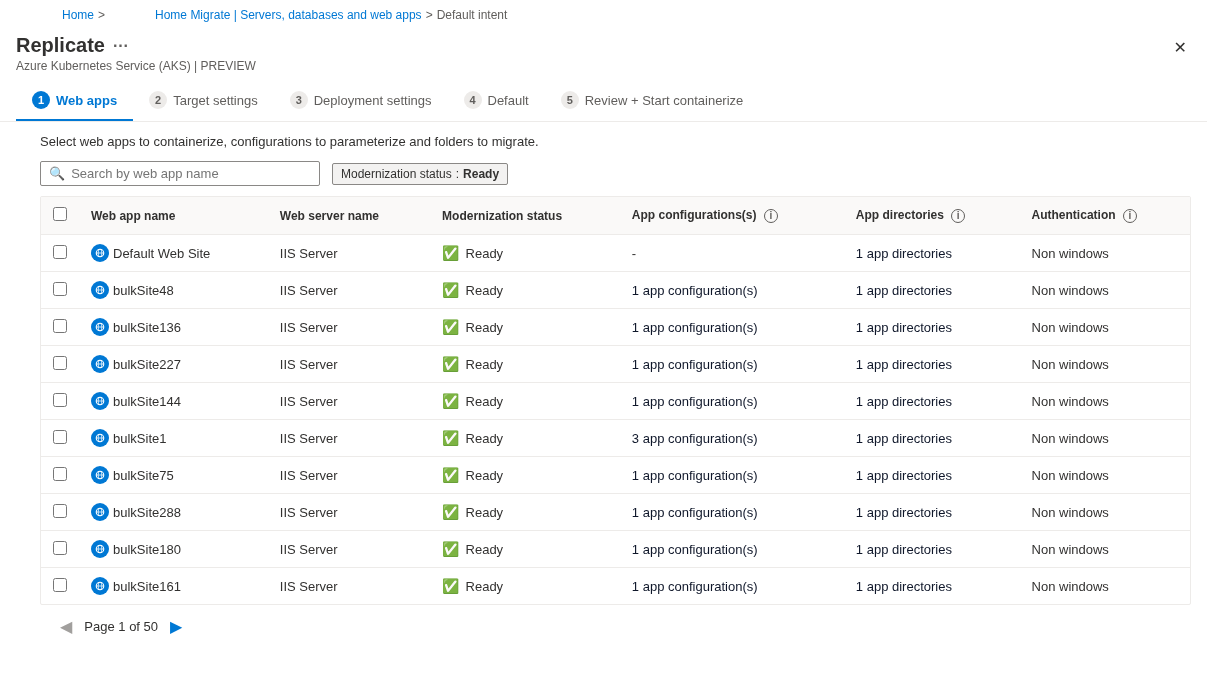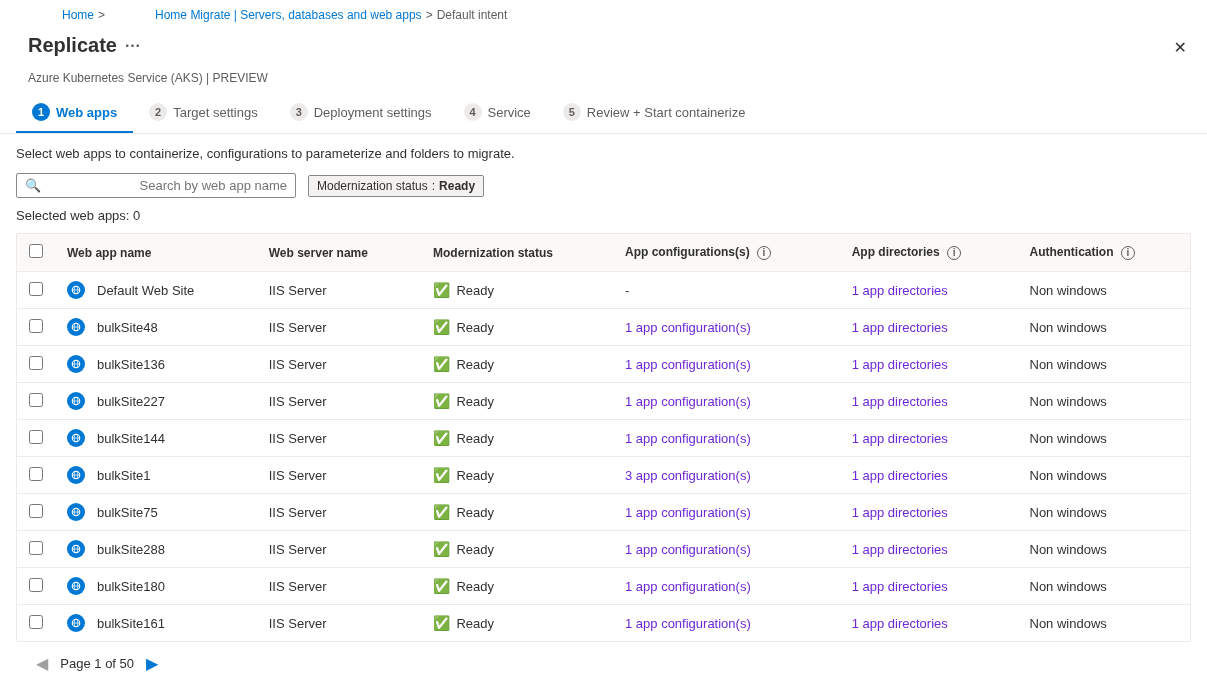--- a/index.html
+++ b/index.html
@@ -4,69 +4,69 @@
   <style>
     * { box-sizing: border-box; margin: 0; padding: 0; }
     body { font-family: 'Segoe UI', Arial, sans-serif; font-size: 13px; color: #323130; background: #fff; overflow-x: hidden; }
 
     
     .breadcrumb { display: flex; align-items: center; padding: 8px 16px; font-size: 12px; color: #0078d4; gap: 4px; }
     .breadcrumb span { color: #605e5c; }
     .breadcrumb a { color: #0078d4; text-decoration: none; cursor: pointer; margin-left: 46px; }
 
     
-    .page-header { display: flex; align-items: flex-start; justify-content: space-between; padding: 4px 16px 8px 28px; }
+    .page-header { display: flex; align-items: flex-start; justify-content: space-between; padding: 4px 16px 8px 16px; }
     .page-title-area { display: flex; flex-direction: column; }
     .page-title { display: flex; align-items: center; gap: 8px; font-size: 20px; font-weight: 600; color: #323130; }
     .page-title .ellipsis { font-size: 16px; color: #605e5c; cursor: pointer; }
-    .page-subtitle { font-size: 12px; color: #605e5c; margin-top: 14px; }
+    .page-subtitle { font-size: 12px; color: #605e5c; margin-top: 2px; }
     .close-btn { background: none; border: none; cursor: pointer; font-size: 16px; color: #323130; padding: 4px; }
 
     
     .tabs { display: flex; align-items: center; border-bottom: 1px solid #edebe9; padding: 0 16px; gap: 0; }
     .tab { display: flex; align-items: center; gap: 6px; padding: 10px 16px; cursor: pointer; font-size: 13px; color: #605e5c; border-bottom: 2px solid transparent; white-space: nowrap; }
     .tab.active { color: #0078d4; border-bottom: 2px solid #0078d4; font-weight: 600; }
     .tab-num { display: inline-flex; align-items: center; justify-content: center; width: 18px; height: 18px; border-radius: 50%; background: #0078d4; color: #fff; font-size: 11px; font-weight: 600; }
     .tab.inactive .tab-num { background: #edebe9; color: #605e5c; }
 
     
-    .content { padding: 12px 16px; }
+    .content { padding: 12px 16px; margin-left: 24px; }
     .description { font-size: 13px; color: #323130; margin-bottom: 12px; }
 
     
     .filter-row { display: flex; align-items: center; gap: 12px; margin-bottom: 10px; }
     .search-box { display: flex; align-items: center; border: 1px solid #8a8886; border-radius: 2px; padding: 4px 8px; width: 280px; gap: 6px; background: #fff; }
-    .search-box input { border: none; outline: none; font-size: 13px; color: #323130; width: 100%; background: transparent; text-align: right; }
+    .search-box input { border: none; outline: none; font-size: 13px; color: #323130; width: 100%; background: transparent; }
     .search-icon { color: #605e5c; font-size: 13px; }
     .filter-tag { display: inline-flex; align-items: center; gap: 4px; background: #f3f2f1; border: 1px solid #8a8886; border-radius: 2px; padding: 3px 8px; font-size: 12px; color: #323130; }
     .filter-tag span.bold { font-weight: 700; }
 
     
     .selected-count { font-size: 13px; color: #323130; margin-bottom: 10px; }
 
     
     .table-container { border: 1px solid #edebe9; border-radius: 2px; overflow: hidden; }
     table { width: 100%; border-collapse: collapse; }
     thead tr { background: #faf9f8; }
     th { padding: 10px 12px; font-size: 12px; font-weight: 600; color: #323130; text-align: left; border-bottom: 1px solid #edebe9; white-space: nowrap; }
     th .info-icon { display: inline-flex; align-items: center; justify-content: center; width: 14px; height: 14px; border-radius: 50%; border: 1px solid #605e5c; color: #605e5c; font-size: 10px; font-style: normal; margin-left: 4px; cursor: help; }
     td { padding: 9px 12px; font-size: 13px; color: #323130; border-bottom: 1px solid #edebe9; vertical-align: middle; }
     tr:last-child td { border-bottom: none; }
 
     .checkbox-cell { width: 36px; }
     input[type="checkbox"] { width: 14px; height: 14px; cursor: pointer; accent-color: #0078d4; }
 
-    .web-app-cell { display: flex; align-items: center; gap: 12px; }
+    .web-app-cell { display: flex; align-items: center; gap: 4px; }
     .app-icon { width: 18px; height: 18px; background: #0078d4; border-radius: 50%; display: inline-flex; align-items: center; justify-content: center; }
     .app-icon svg { width: 12px; height: 12px; }
 
     .status-cell { display: flex; align-items: center; gap: 6px; }
     .ready-icon { color: #107c10; font-size: 14px; }
 
-    .link { color: #6d28d9; text-decoration: none; cursor: pointer; }
+    .link { color: #0f172a; text-decoration: none; cursor: pointer; }
 
     
     .pagination { display: flex; align-items: center; gap: 8px; padding: 10px 16px; font-size: 13px; color: #323130; }
     .pagination button { background: none; border: none; cursor: pointer; color: #0078d4; font-size: 16px; padding: 2px 4px; display: flex; align-items: center; }
     .pagination button:disabled { color: #a19f9d; cursor: default; }
   </style>
 </head>
 <body>
 
 <div class="breadcrumb">
@@ -96,21 +96,21 @@
   <div class="tab inactive">
     <span class="tab-num">2</span>
     <span>Target settings</span>
   </div>
   <div class="tab inactive">
     <span class="tab-num">3</span>
     <span>Deployment settings</span>
   </div>
   <div class="tab inactive">
     <span class="tab-num">4</span>
-    <span>Service</span>
+    <span>Default</span>
   </div>
   <div class="tab inactive">
     <span class="tab-num">5</span>
     <span>Review + Start containerize</span>
   </div>
 </div>
 
 <div class="content">
   <p class="description">Select web apps to containerize, configurations to parameterize and folders to migrate.</p>
 
@@ -119,21 +119,20 @@
       <span class="search-icon">🔍</span>
       <input type="text" placeholder="Search by web app name" style="">
     </div>
     <div class="filter-tag">
       <span>Modernization status</span>
       <span> : </span>
       <span class="bold">Ready</span>
     </div>
   </div>
 
-  <div class="selected-count">Selected web apps: 0</div>
 
   <div class="table-container">
     <table>
       <thead>
         <tr>
           <th class="checkbox-cell">
             <input type="checkbox" style="">
           </th>
           <th>Web app name</th>
           <th>Web server name</th>

